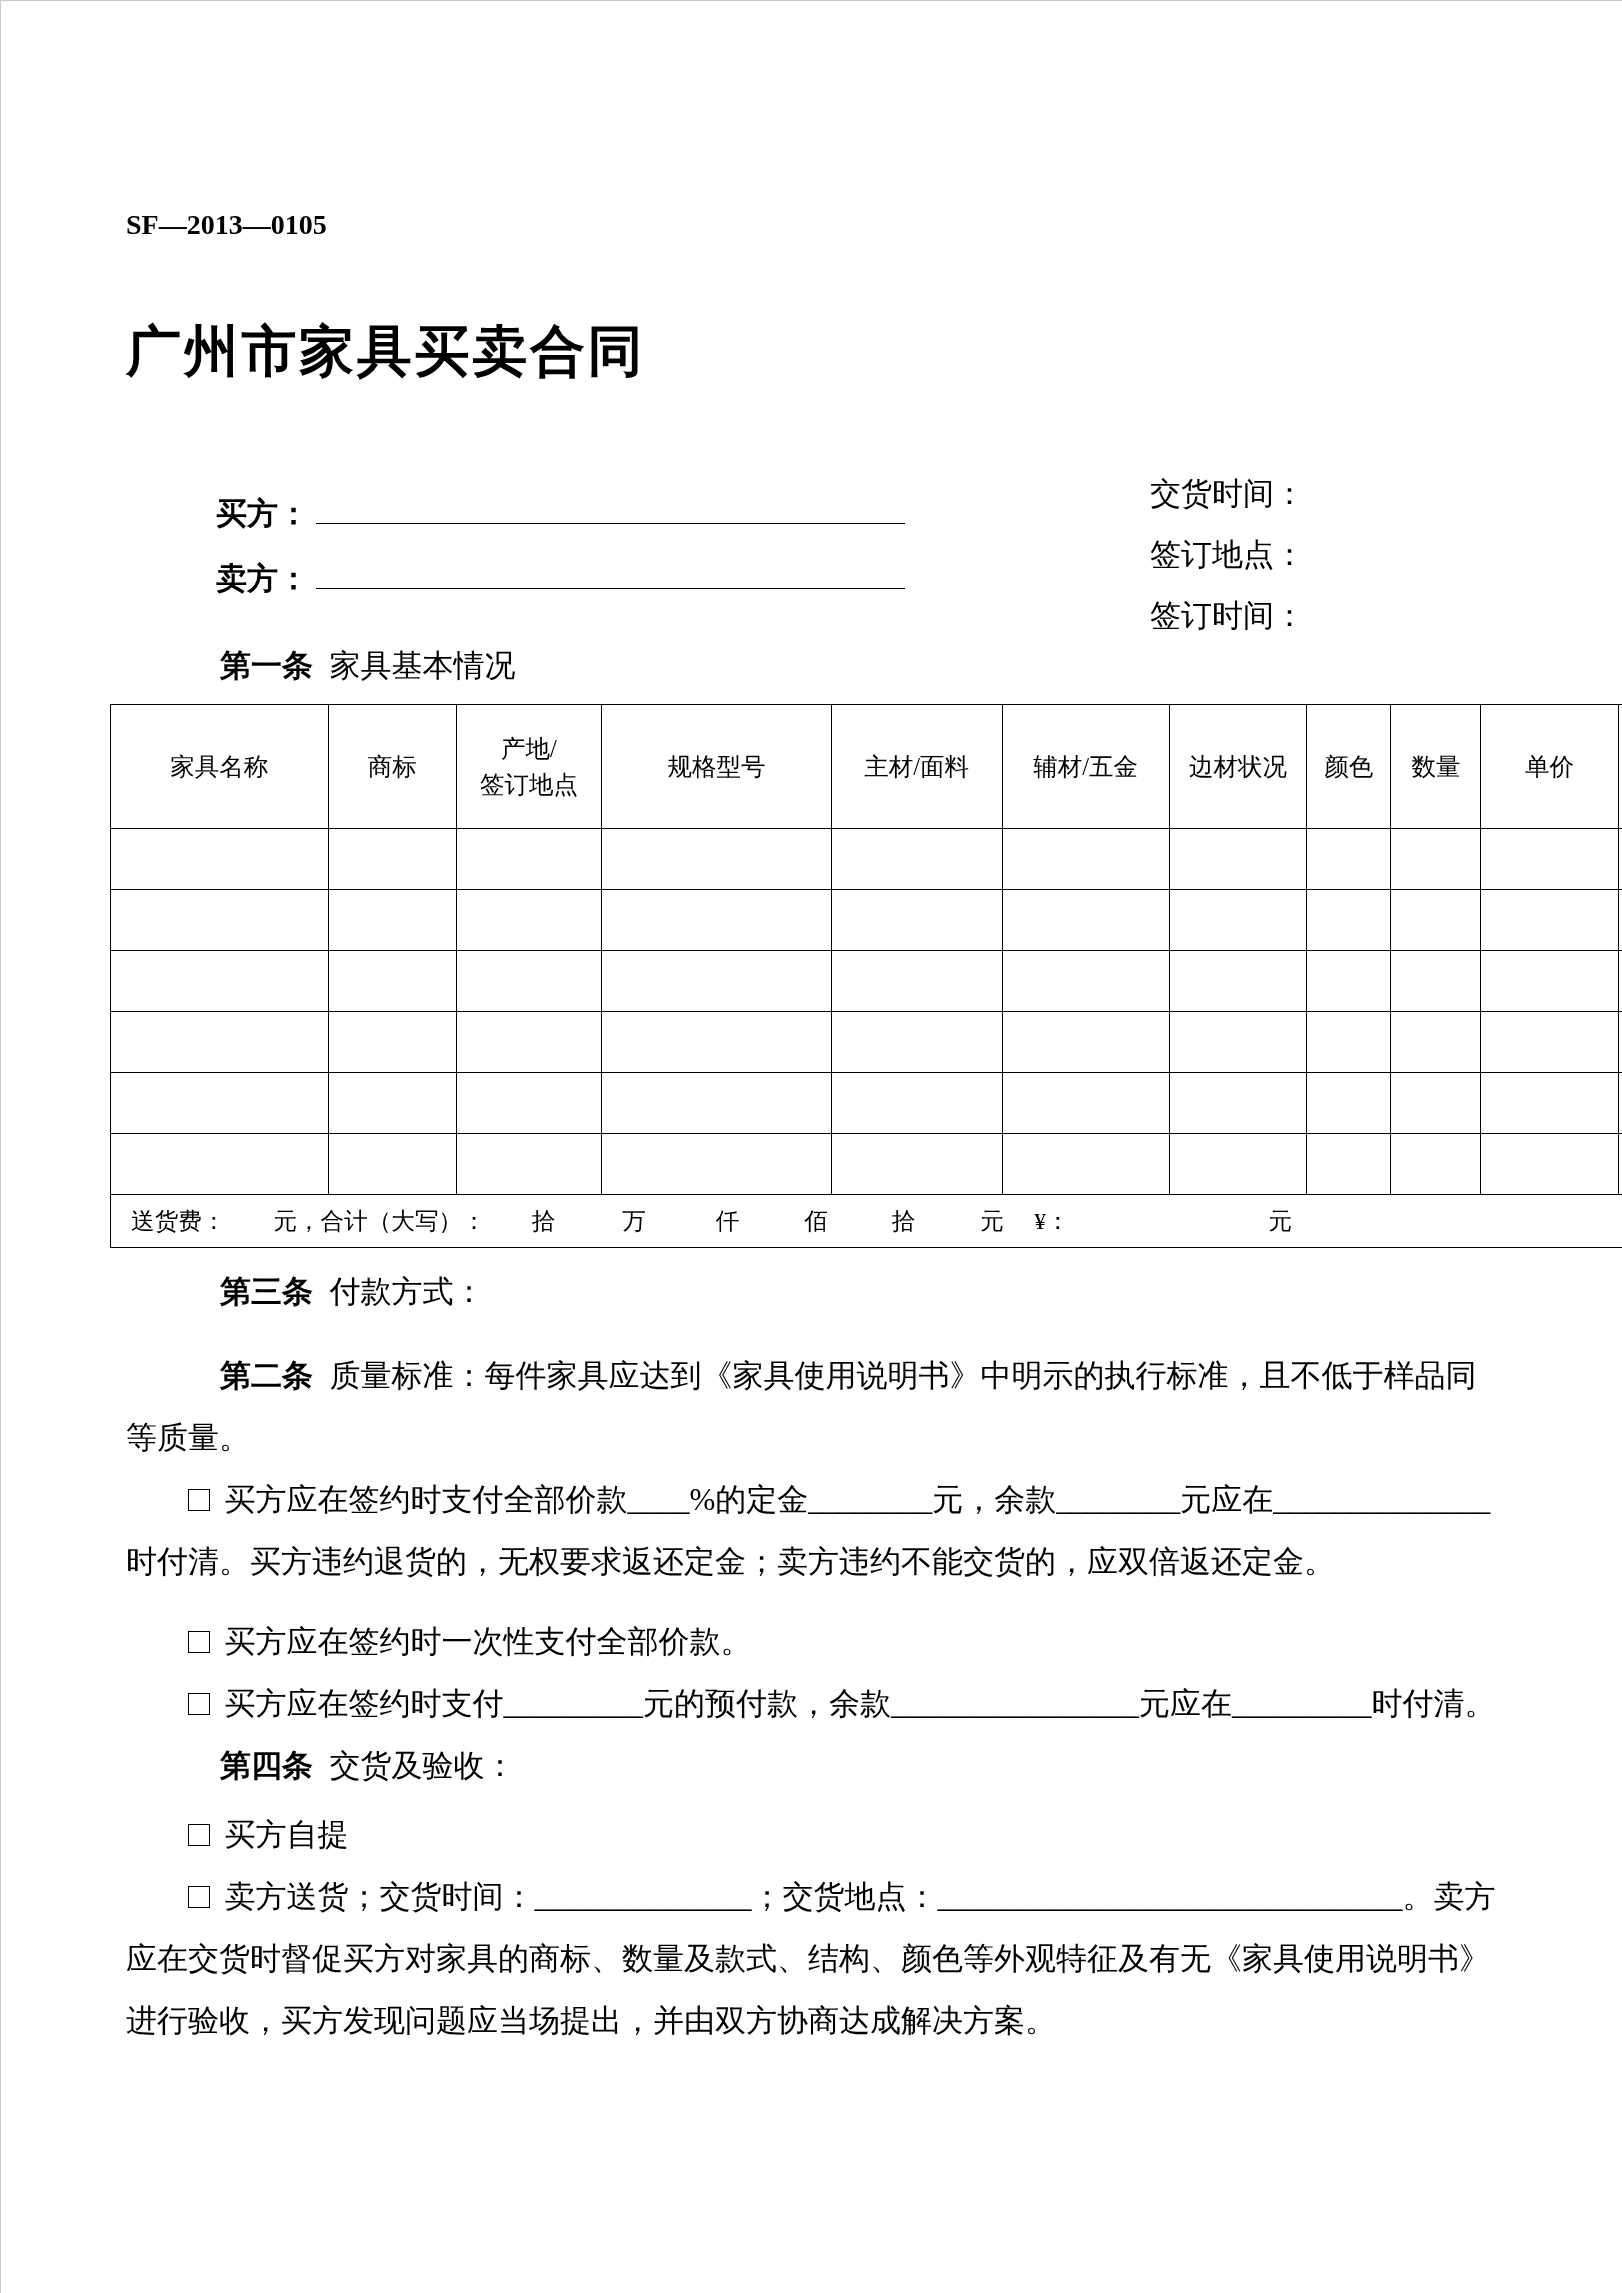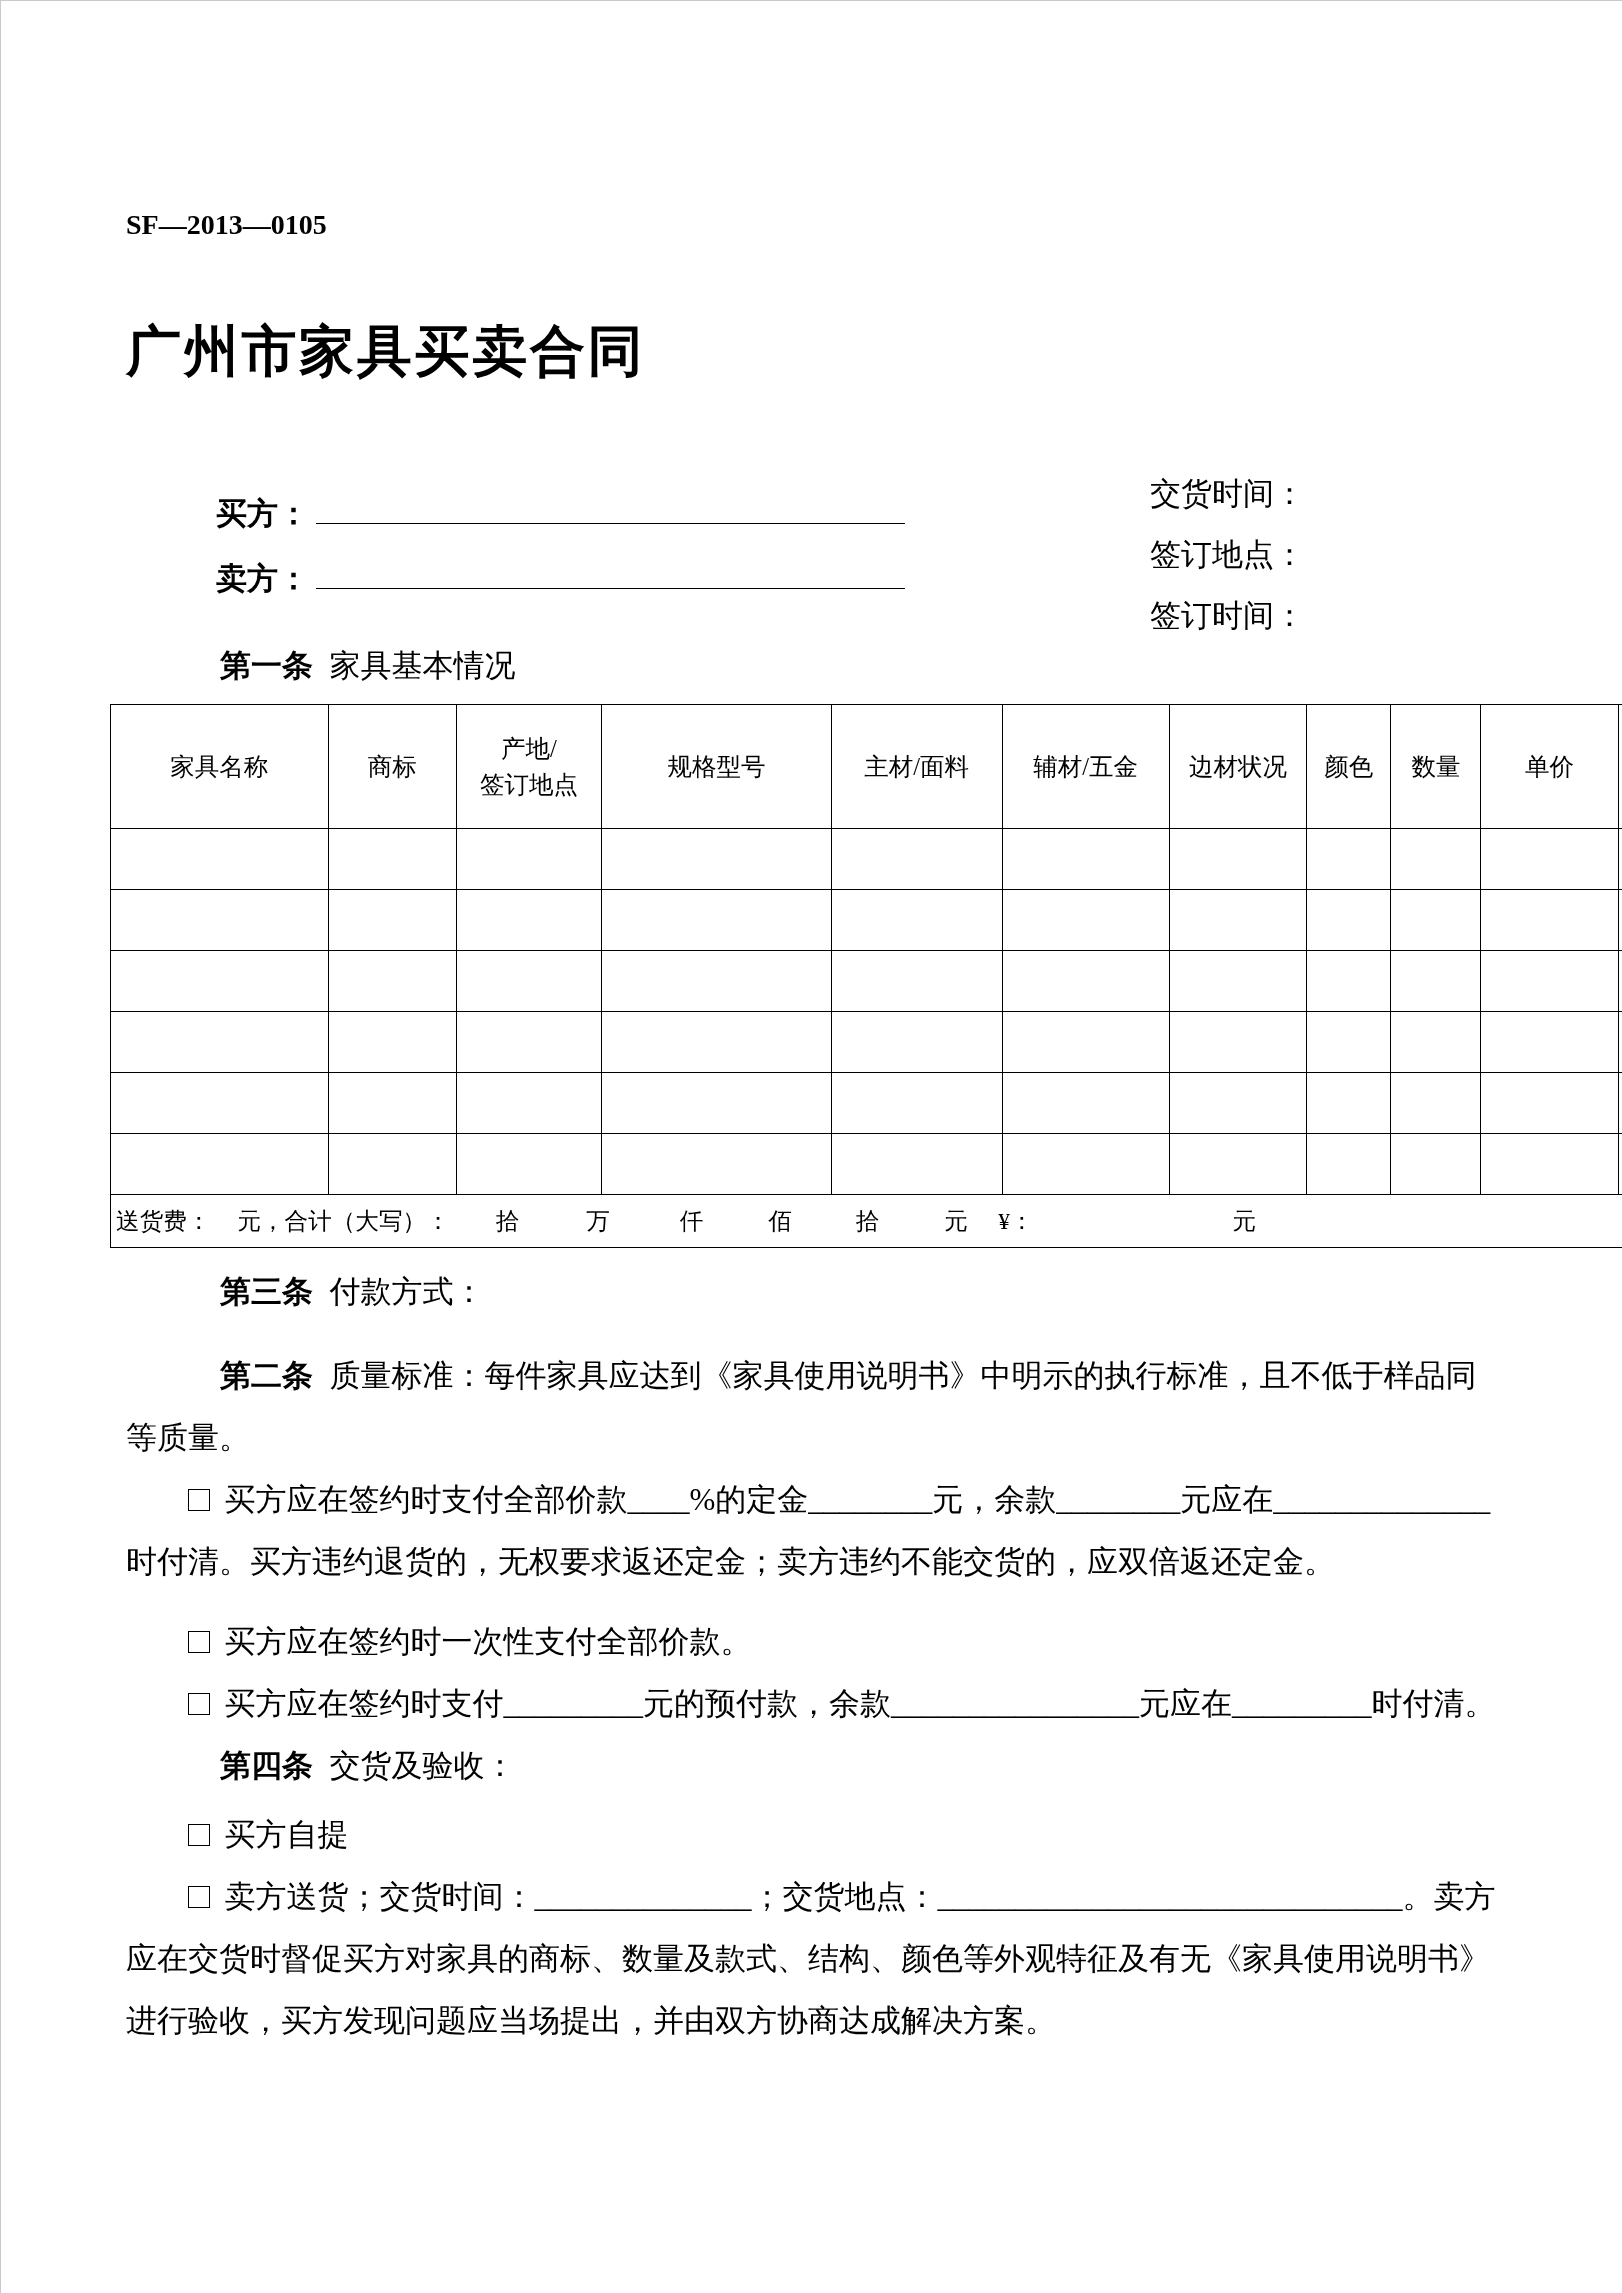--- a/index.html
+++ b/index.html
@@ -260,22 +260,22 @@
           <td></td>
           <td></td>
           <td></td>
           <td></td>
           <td></td>
         </tr>
       </tbody>
     <tfoot>
       <tr>
         <td class="tfooter" colspan="11">
-          <span class="fp" style="margin-left:0">送货费：</span>
-          <span class="fp" style="margin-left:21px">元，合计（大写）：</span>
+          <span class="fp" style="margin-left:15px">送货费：</span>
+          <span class="fp" style="margin-left:42px">元，合计（大写）：</span>
           <span class="fp" style="margin-left:40px">拾</span>
           <span class="fp" style="margin-left:61px">万</span>
           <span class="fp" style="margin-left:64px">仟</span>
           <span class="fp" style="margin-left:59px">佰</span>
           <span class="fp" style="margin-left:58px">拾</span>
           <span class="fp" style="margin-left:59px">元</span>
           <span class="fp" style="margin-left:24.5px">¥：</span>
           <span class="fp" style="margin-left:193px">元</span>
         </td>
       </tr>

